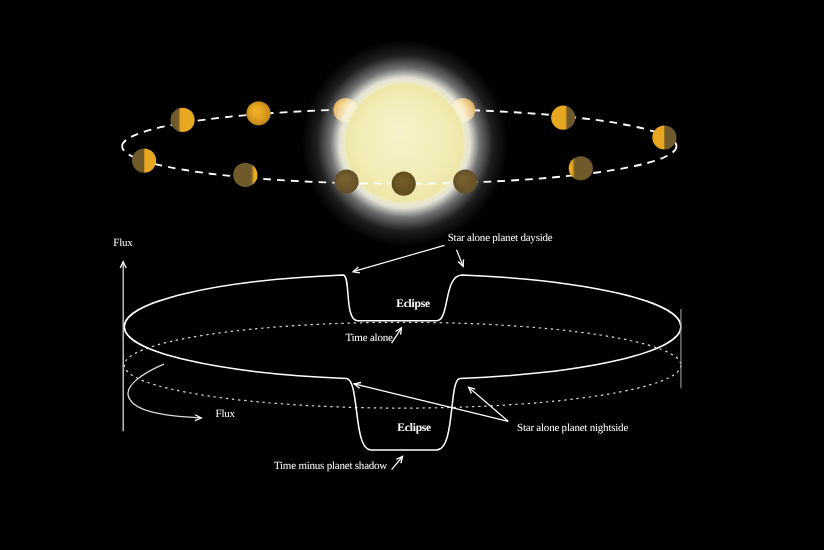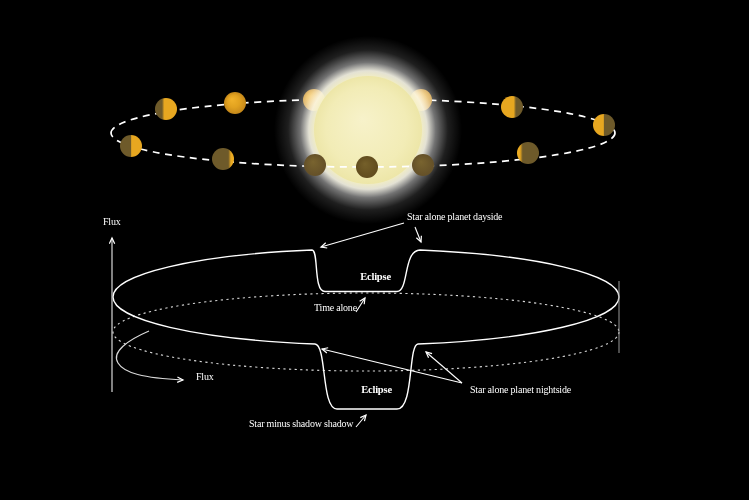--- a/index.html
+++ b/index.html
@@ -154,14 +154,14 @@
     <line x1="356" y1="427" x2="366" y2="415" stroke="var(--line)" stroke-width="1.1" marker-end="url(#ah)"></line>
   </svg>
 
   <div class="lbl" style="left:103px;top:216px">Flux</div>
   <div class="lbl" style="left:407px;top:211px">Star alone planet dayside</div>
   <div class="lbl bold center" style="left:364px;top:271px">Eclipse</div>
   <div class="lbl" style="left:314px;top:302px">Time alone</div>
   <div class="lbl" style="left:196px;top:371px">Flux</div>
   <div class="lbl bold center" style="left:365px;top:384px">Eclipse</div>
   <div class="lbl" style="left:470px;top:384px">Star alone planet nightside</div>
-  <div class="lbl" style="left:249px;top:418px">Star minus shadow shadow</div>
+  <div class="lbl" style="left:249px;top:418px">Time minus planet shadow</div>
 </div>
 
 </body></html>

